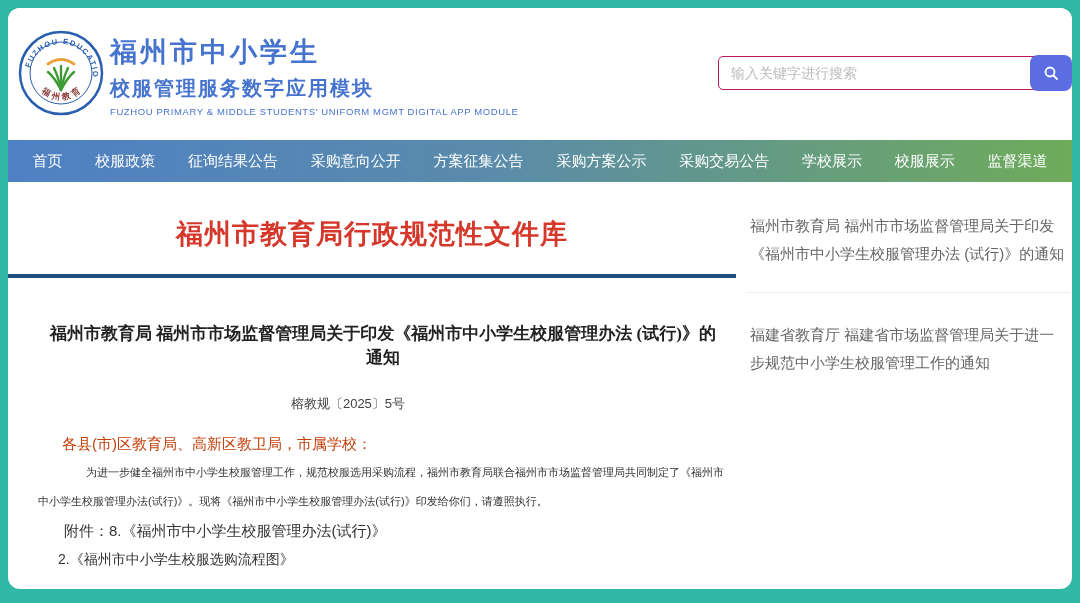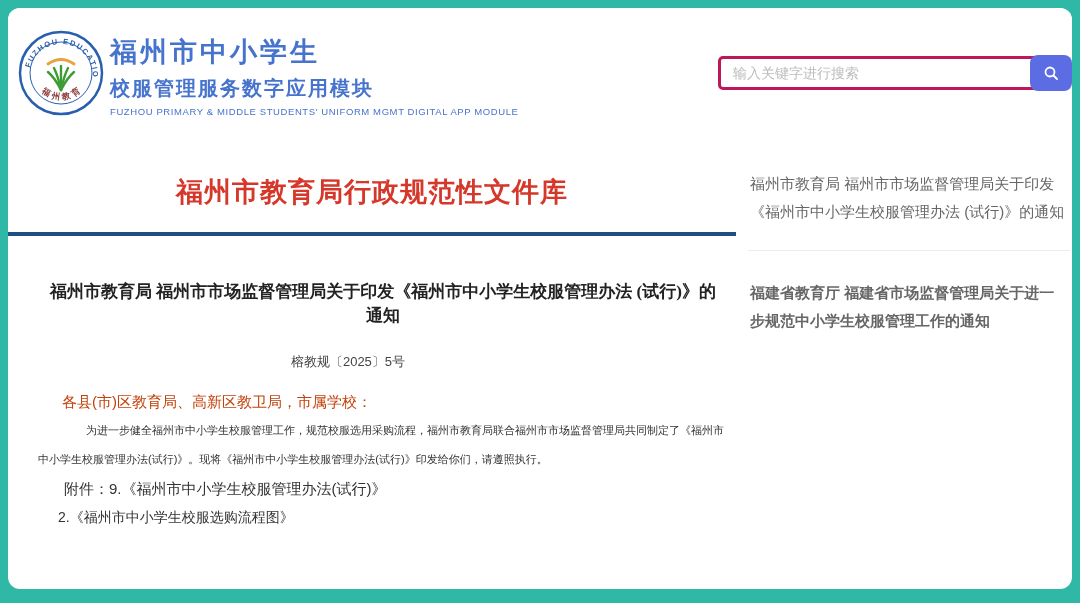--- a/index.html
+++ b/index.html
@@ -20,21 +20,21 @@
   
   .header { position:relative; height:132px; background:#fff; }
   .logo { position:absolute; left:10px; top:22px; width:86px; height:86px; }
   .title-block { position:absolute; left:102px; top:26px; color:#4673cd; }
   .title-line1 { font-size:27px; font-weight:bold; letter-spacing:3px; text-align:left; }
   .title-line2 { font-size:20px; font-weight:bold; letter-spacing:2px; margin-top:5px; }
   .title-sub { font-size:9.5px; letter-spacing:0.6px; margin-top:4px; color:#4673cd; }
   .search-wrap { position:absolute; left:710px; top:47px; width:354px; height:36px; }
   .search-input {
     position:absolute; left:0; top:1px; width:330px; height:34px;
-    border:3px solid #be185d; border-radius:5px;
+    border:1px solid #be185d; border-radius:5px;
     padding:0 12px; font-size:14px; color:#333; outline:none;
     font-family:"Liberation Sans", sans-serif;
   }
   .search-input::placeholder { color:#bcbcbc; }
   .search-btn {
     position:absolute; right:0; top:0; width:42px; height:36px;
     background:#5c6de4; border:none; border-radius:8px;
     cursor:pointer; display:flex; align-items:center; justify-content:center;
   }
   
@@ -71,21 +71,21 @@
   .p-attach1 { font-size:15px; color:#333; text-indent:26px; line-height:29px; }
   .p-attach2 { font-size:14px; color:#333; text-indent:20px; line-height:29px; }
   .p-signers { font-size:15px; color:#333; line-height:29px; padding-left:26px; }
   
   .sidebar { position:absolute; left:740px; top:0; width:322px; height:407px; }
   .side-item {
     font-size:15px; color:#666; line-height:28px; cursor:pointer;
     padding:30px 2px 24px 2px;
   }
   .side-divider { height:1px; background:#ececec; margin:0; }
-  .side-item.second { padding-top:28px;font-weight:bold; }
+  .side-item.second { padding-top:28px; }
 </style>
 </head>
 <body>
 
 <div class="card">
 
   <div class="header">
     <div class="logo">
       <svg viewBox="0 0 86 86" width="86" height="86">
         <circle cx="43" cy="43" r="41" fill="#ffffff" stroke="#2a5fb0" stroke-width="2.5"></circle>
@@ -119,32 +119,44 @@
       <input class="search-input" type="text" placeholder="输入关键字进行搜索" style="">
       <button class="search-btn">
         <svg width="16" height="16" viewBox="0 0 16 16">
           <circle cx="7" cy="7" r="4.5" fill="none" stroke="#ffffff" stroke-width="1.8"></circle>
           <line x1="10.5" y1="10.5" x2="14" y2="14" stroke="#ffffff" stroke-width="1.8" stroke-linecap="round"></line>
         </svg>
       </button>
     </div>
   </div>
 
+  <div class="nav">
+    <div class="nav-item">首页</div>
+    <div class="nav-item">校服政策</div>
+    <div class="nav-item">征询结果公告</div>
+    <div class="nav-item">采购意向公开</div>
+    <div class="nav-item">方案征集公告</div>
+    <div class="nav-item">采购方案公示</div>
+    <div class="nav-item">采购交易公告</div>
+    <div class="nav-item">学校展示</div>
+    <div class="nav-item">校服展示</div>
+    <div class="nav-item">监督渠道</div>
+  </div>
 
   <div class="content">
 
     <div class="main-col">
       <div class="section-title">福州市教育局行政规范性文件库</div>
       <div class="navy-rule"></div>
       <div class="article">
         <div class="article-title">福州市教育局 福州市市场监督管理局关于印发《福州市中小学生校服管理办法 (试行)》的通知</div>
         <div class="doc-number">榕教规〔2025〕5号</div>
         <div class="p-salutation">各县(市)区教育局、高新区教卫局，市属学校：</div>
         <div class="p-body">为进一步健全福州市中小学生校服管理工作，规范校服选用采购流程，福州市教育局联合福州市市场监督管理局共同制定了《福州市中小学生校服管理办法(试行)》。现将《福州市中小学生校服管理办法(试行)》印发给你们，请遵照执行。</div>
-        <div class="p-attach1">附件：9.《福州市中小学生校服管理办法(试行)》</div>
+        <div class="p-attach1">附件：8.《福州市中小学生校服管理办法(试行)》</div>
         <div class="p-attach2">2.《福州市中小学生校服选购流程图》</div>
         <div class="p-signers">
           
         </div>
 
       </div>
 
     </div>
 
     <div class="sidebar">

